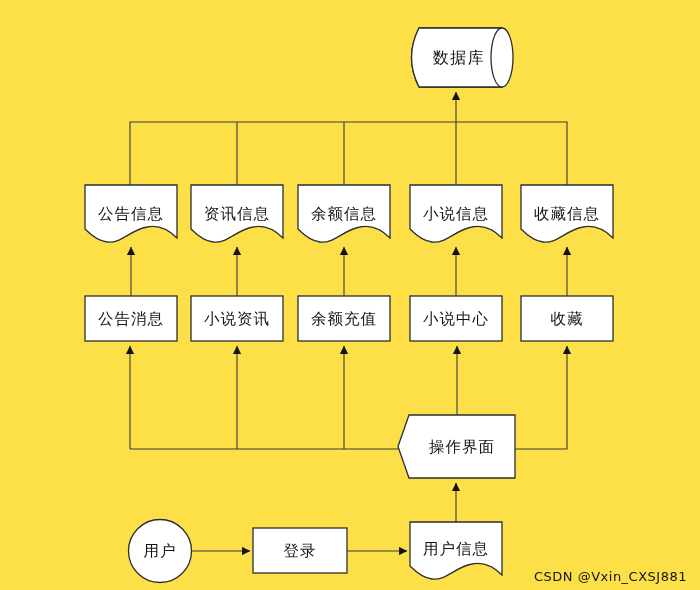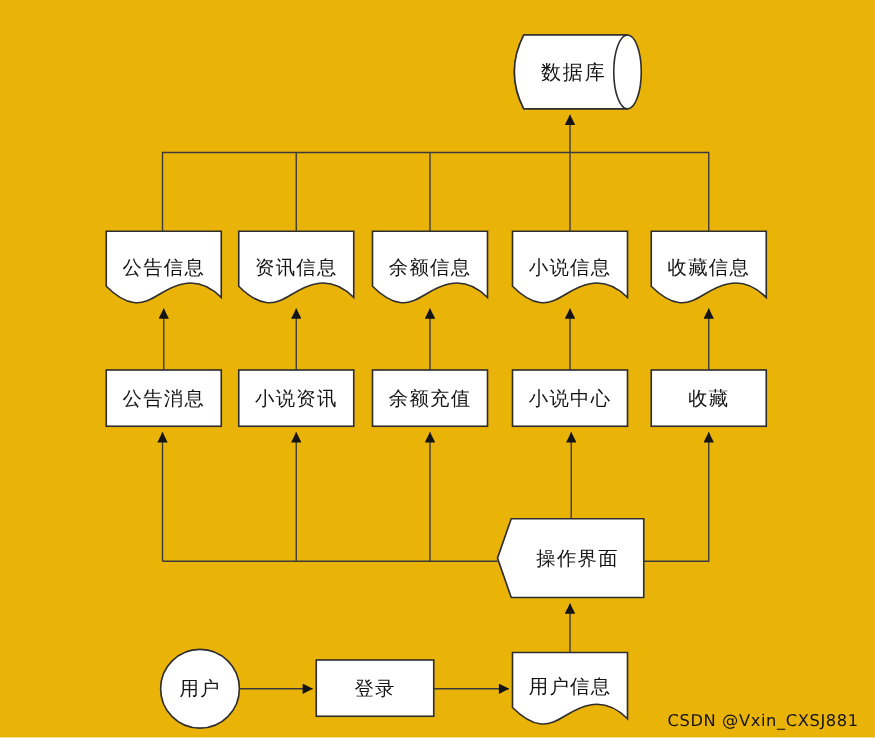--- a/index.html
+++ b/index.html
@@ -1,20 +1,20 @@
 <!DOCTYPE html>
 <html><head>
 <meta charset="utf-8">
 <style>
   html, body { margin: 0; padding: 0; background: #ffffff; }
   .stage {
     position: relative;
     width: 700px;
     height: 590px;
-    background: #eab308;
+    background: #fde047;
     overflow: hidden;
   }
   svg { display: block; }
   text {
     font-family: "DejaVu Sans", "Liberation Sans", sans-serif;
     fill: #141414;
   }
   .node-label { font-size: 15.5px; letter-spacing: 1px; }
   .db-label { font-size: 16px; letter-spacing: 1.5px; }
   .watermark { font-size: 13px; letter-spacing: 0.5px; }

